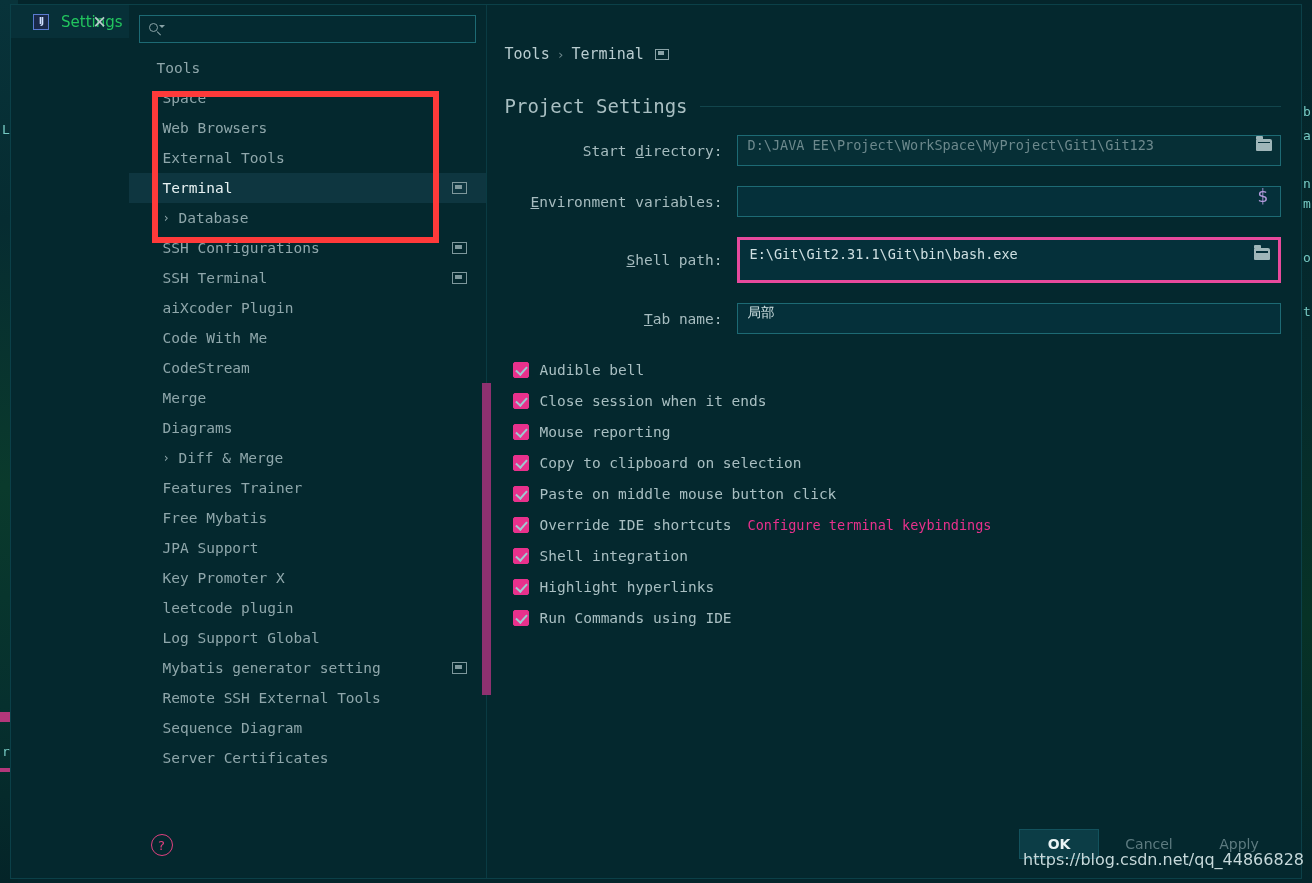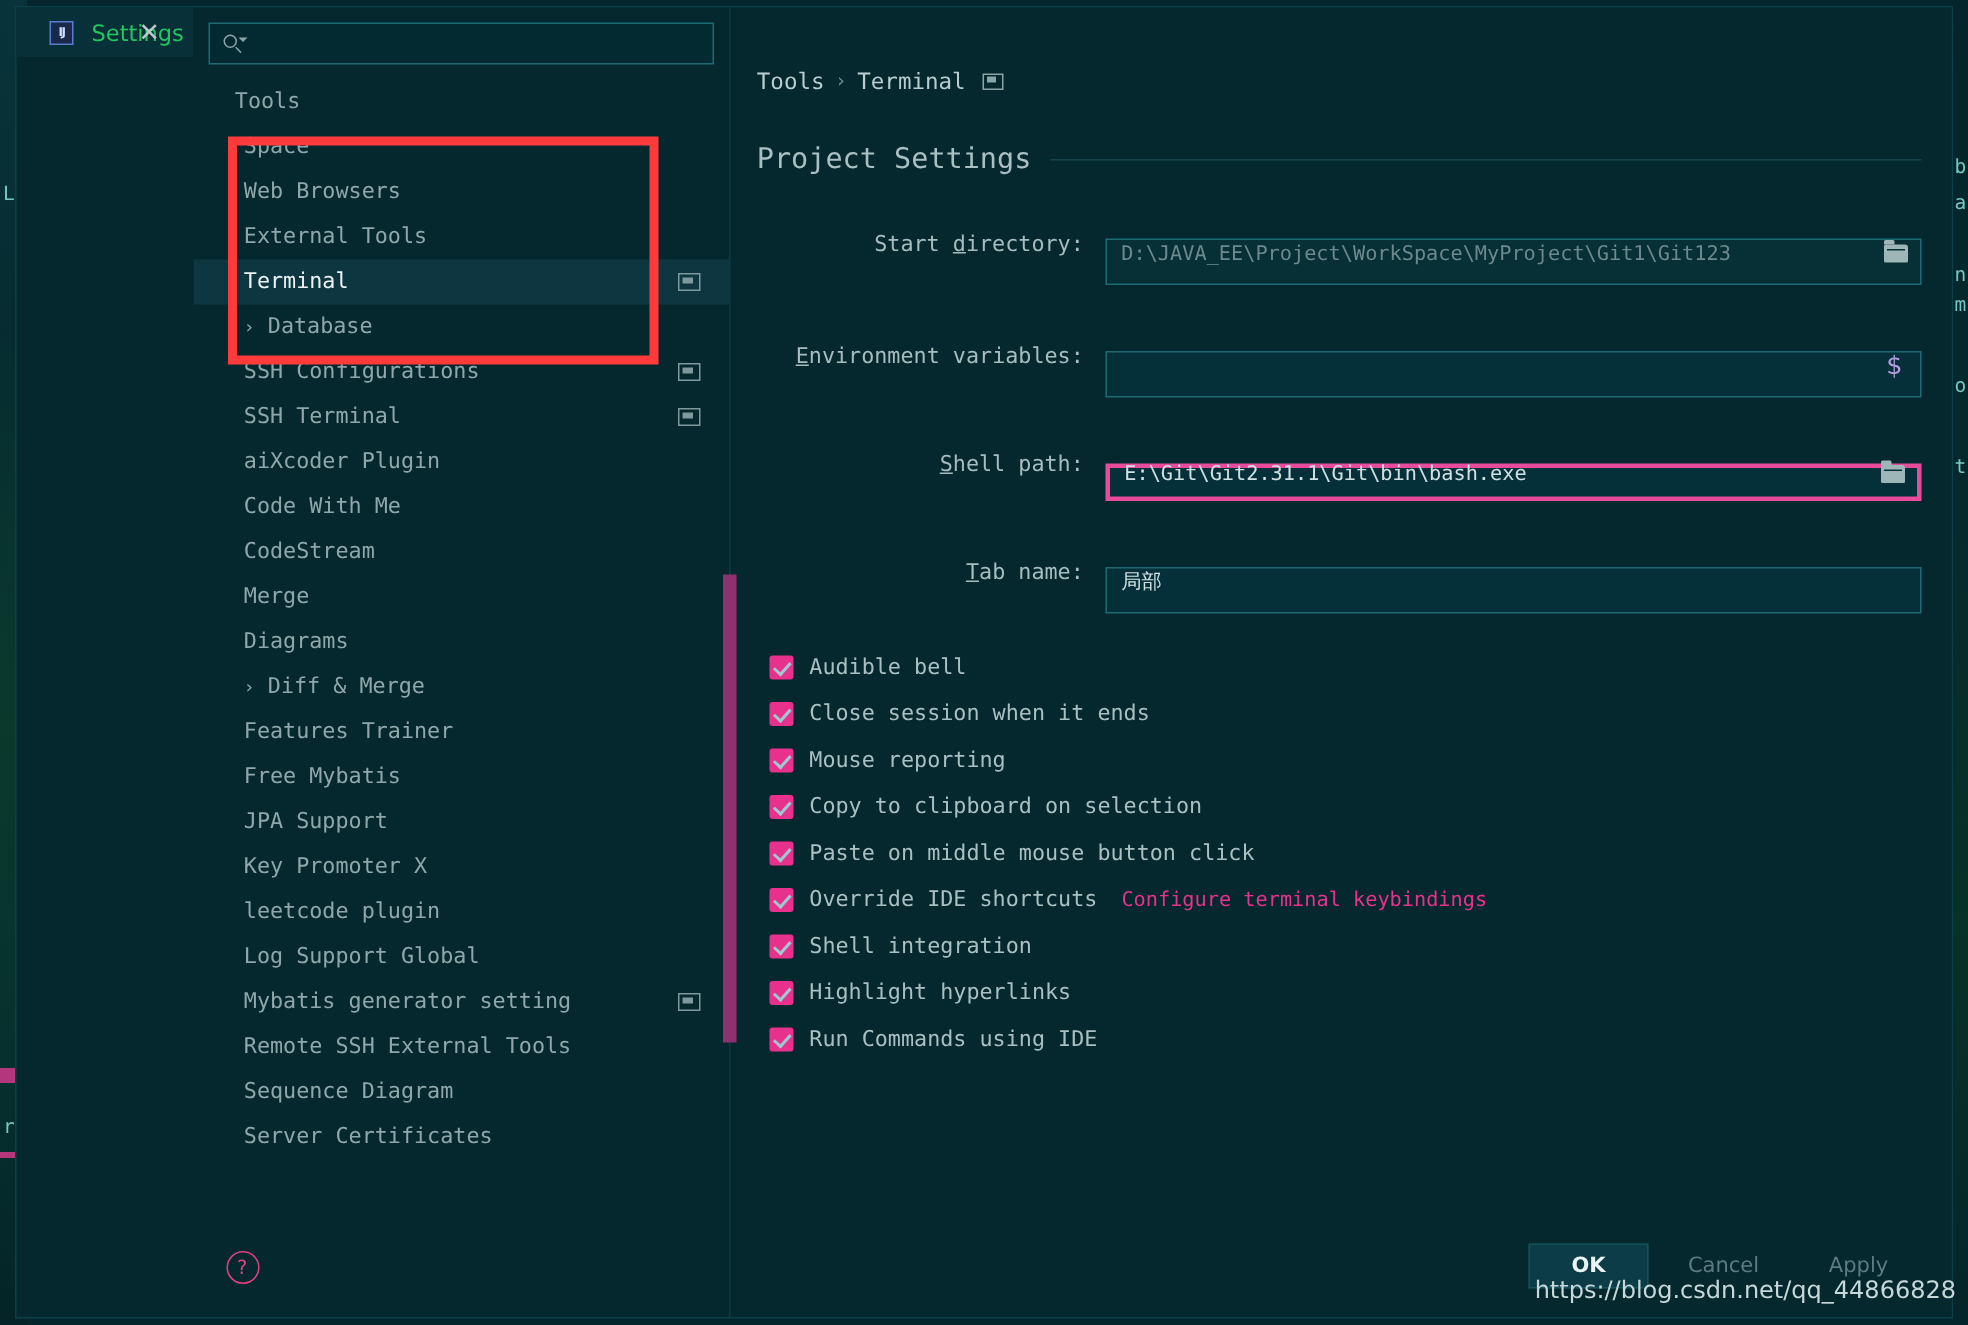--- a/index.html
+++ b/index.html
@@ -89,23 +89,23 @@
   .group { margin-bottom: 18px; }
   .group-head { display: flex; align-items: center; gap: 12px; margin-bottom: 18px; }
   .group-head .txt { color: #a9bfc2; font-size: 19px; white-space: nowrap; }
   .group-head .rule { flex: 1; height: 1px; background: #12454c; }
 
   .field-row { display: flex; align-items: center; margin-bottom: 20px; }
   .field-label { width: 232px; flex: 0 0 232px; text-align: right; padding-right: 14px;
       color: #a6bcbf; font-size: 14.5px; }
   .field-label u { text-decoration: underline; }
   .input-box { flex: 1; height: 31px; border: 1px solid #1d6a74; background: #05303a;
-      display: flex; align-items: center; padding: 0 6px 12px 10px; position: relative; margin-top: 24px; }
+      display: flex; align-items: center; padding: 0 6px 12px 10px; position: relative; }
   .input-box.readonly { background: #062f36; }
-  .input-box.highlight { border: 3px solid #e84a9c; height: 25px; }
+  .input-box.highlight { border: 3px solid #e84a9c; height: 46px; }
   .input-box input { flex: 1; background: transparent; border: 0; outline: 0;
       font-family: "DejaVu Sans Mono", monospace; font-size: 13.5px; color: #cfe0e2; min-width: 0; }
   .input-box input.dim { color: #6d898d; }
   .input-box input.cjk { font-family: "DejaVu Sans", sans-serif; font-size: 13.5px; }
   .folder-btn { width: 20px; height: 18px; flex: 0 0 20px; display: flex; align-items: center;
       justify-content: center; cursor: pointer; }
   .folder-glyph { width: 16px; height: 12px; background: #9fb6b9; position: relative; border-radius: 1px 2px 1px 1px; }
   .folder-glyph:after { content: ""; position: absolute; left: 0; top: -3px; width: 7px; height: 3px;
       background: #9fb6b9; border-radius: 1px 1px 0 0; }
   .folder-glyph:before { content: ""; position: absolute; left: 2px; top: 3px; width: 12px; height: 1.5px; background: #05303a; }

